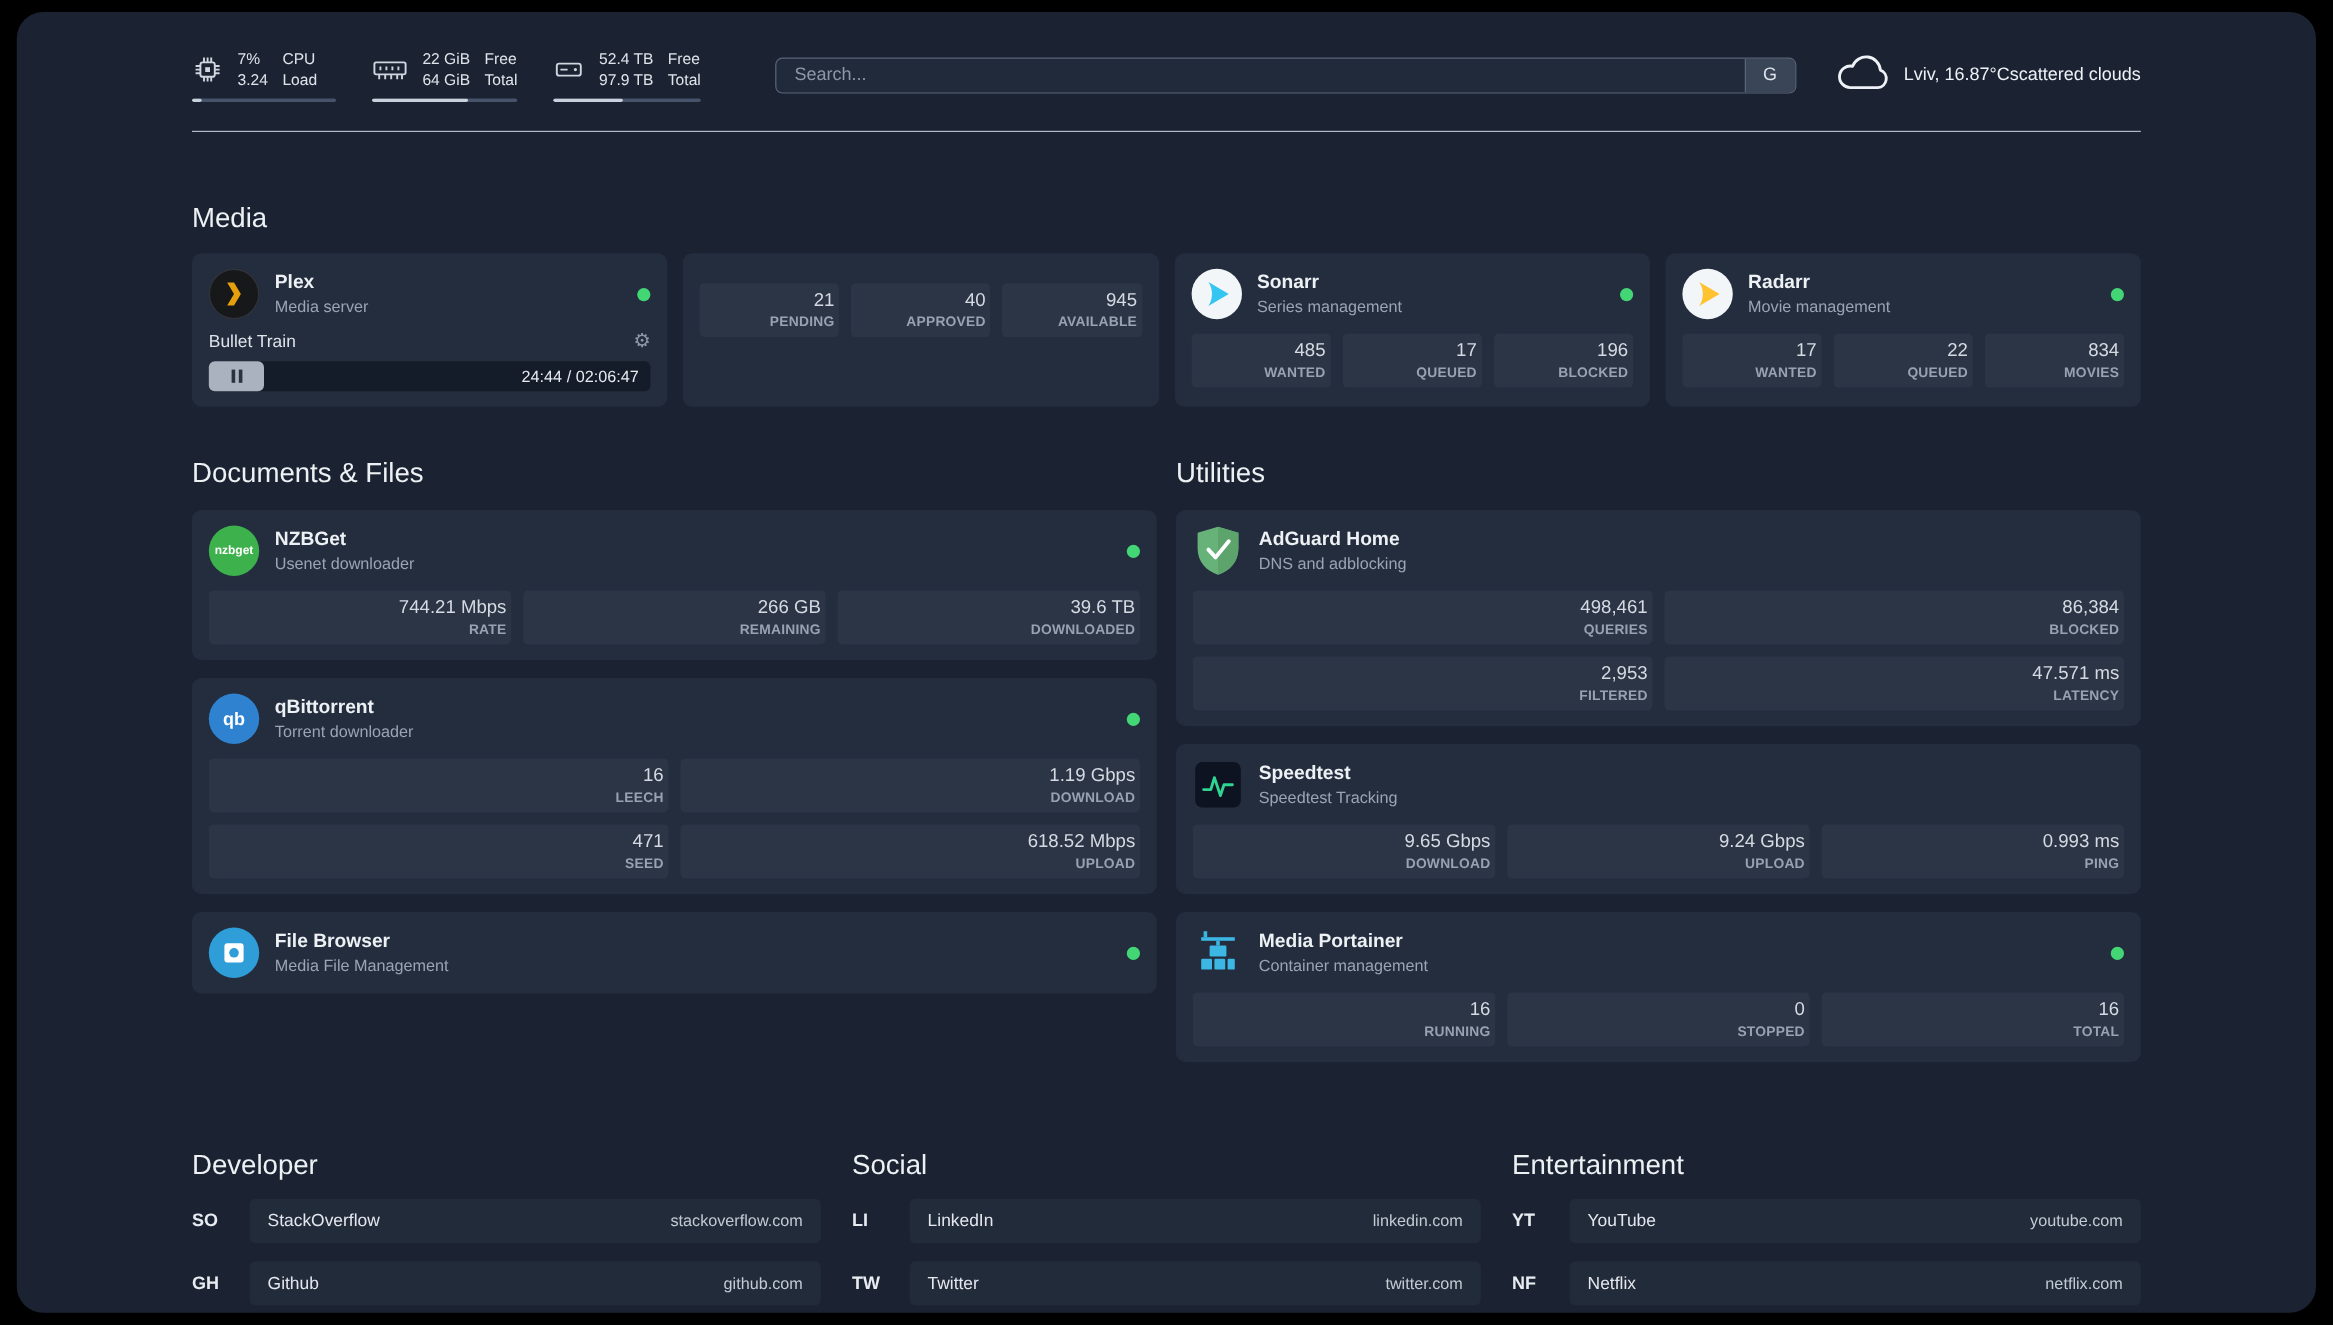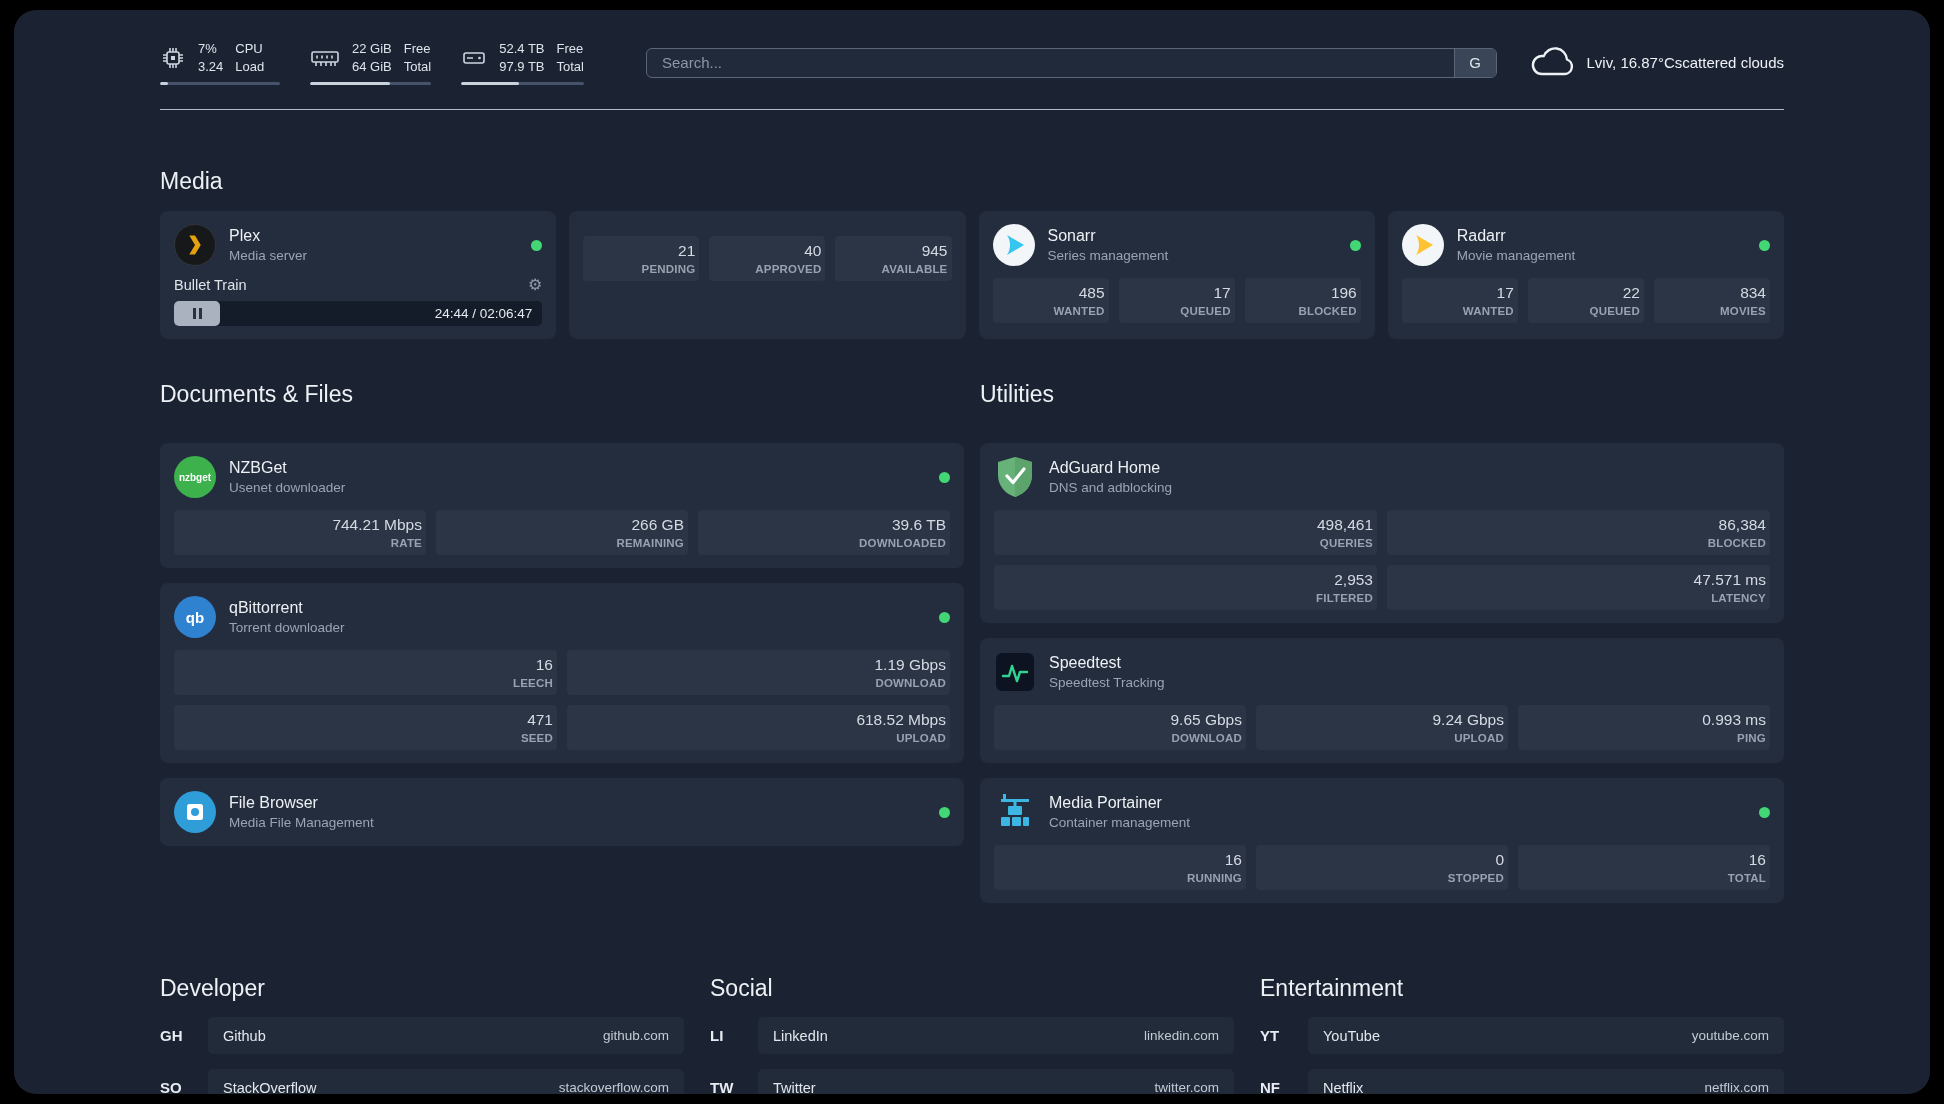--- a/index.html
+++ b/index.html
@@ -23,28 +23,28 @@
   .weather{display:flex;align-items:center;gap:12px;color:#eef1f5}
   .weather-lines{display:flex;font-size:15px;line-height:1.45}
   .divider{height:1px;background:#cfd6e0;opacity:.85;margin-top:24px}
 
   
   .section-title{font-size:23px;color:#eef1f4;font-weight:500}
   .media-title{margin-top:58px;margin-bottom:16px}
   .cards-4{display:grid;grid-template-columns:repeat(4,1fr);gap:13px}
   .twocol{display:grid;grid-template-columns:1fr 1fr;gap:16px;margin-top:42px}
   .col{display:flex;flex-direction:column;gap:15px}
-  .col .section-title{margin-bottom:20px}
+  .col .section-title{margin-bottom:2px}
 
   
   .card{background:#232d3e;border-radius:8px;padding:13px 14px;position:relative;cursor:pointer}
   .card-head{display:flex;align-items:center;gap:13px}
   .app-icon{width:42px;height:42px;flex:0 0 auto;display:flex;align-items:center;justify-content:center;border-radius:50%}
   .app-meta{display:flex;flex-direction:column}
-  .app-name{font-size:16px;color:#eef1f4;font-weight:400}
+  .app-name{font-size:16px;color:#eef1f4;font-weight:700}
   .app-desc{font-size:13.5px;color:#9aa4b2;margin-top:3px}
   .dot{width:11px;height:11px;border-radius:50%;margin-left:auto;flex:0 0 auto}
   .stats{display:grid;gap:10px;margin-top:12px}
   .stats-3{grid-template-columns:repeat(3,1fr)}
   .stats-4{grid-template-columns:repeat(2,1fr)}
   .tile{background:#2b3546;border-radius:4px;text-align:right;padding:6px 4px}
   .tile-v{font-size:15.5px;color:#d5dae2}
   .tile-l{font-size:11.5px;color:#98a2b0;font-weight:700;margin-top:3px;letter-spacing:.2px}
 
   
@@ -454,34 +454,34 @@
         </div>
       </div>
     </div>
   </div>
 
   <div class="bm-grid">
 
     <div>
       <div class="section-title">Developer</div>
       <div class="bm-row">
+        <span class="bm-abbr">SO</span>
+        <div class="bm-pill">
+          <span class="bm-name">StackOverflow</span>
+          <span class="bm-domain">stackoverflow.com</span>
+        </div>
+      </div>
+      <div class="bm-row">
         <span class="bm-abbr">GH</span>
         <div class="bm-pill">
           <span class="bm-name">Github</span>
           <span class="bm-domain">github.com</span>
         </div>
       </div>
       <div class="bm-row">
-        <span class="bm-abbr">SO</span>
-        <div class="bm-pill">
-          <span class="bm-name">StackOverflow</span>
-          <span class="bm-domain">stackoverflow.com</span>
-        </div>
-      </div>
-      <div class="bm-row">
         <span class="bm-abbr">DT</span>
         <div class="bm-pill">
           <span class="bm-name">DEV</span>
           <span class="bm-domain">dev.to</span>
         </div>
       </div>
     </div>
 
     <div>
       <div class="section-title">Social</div>

